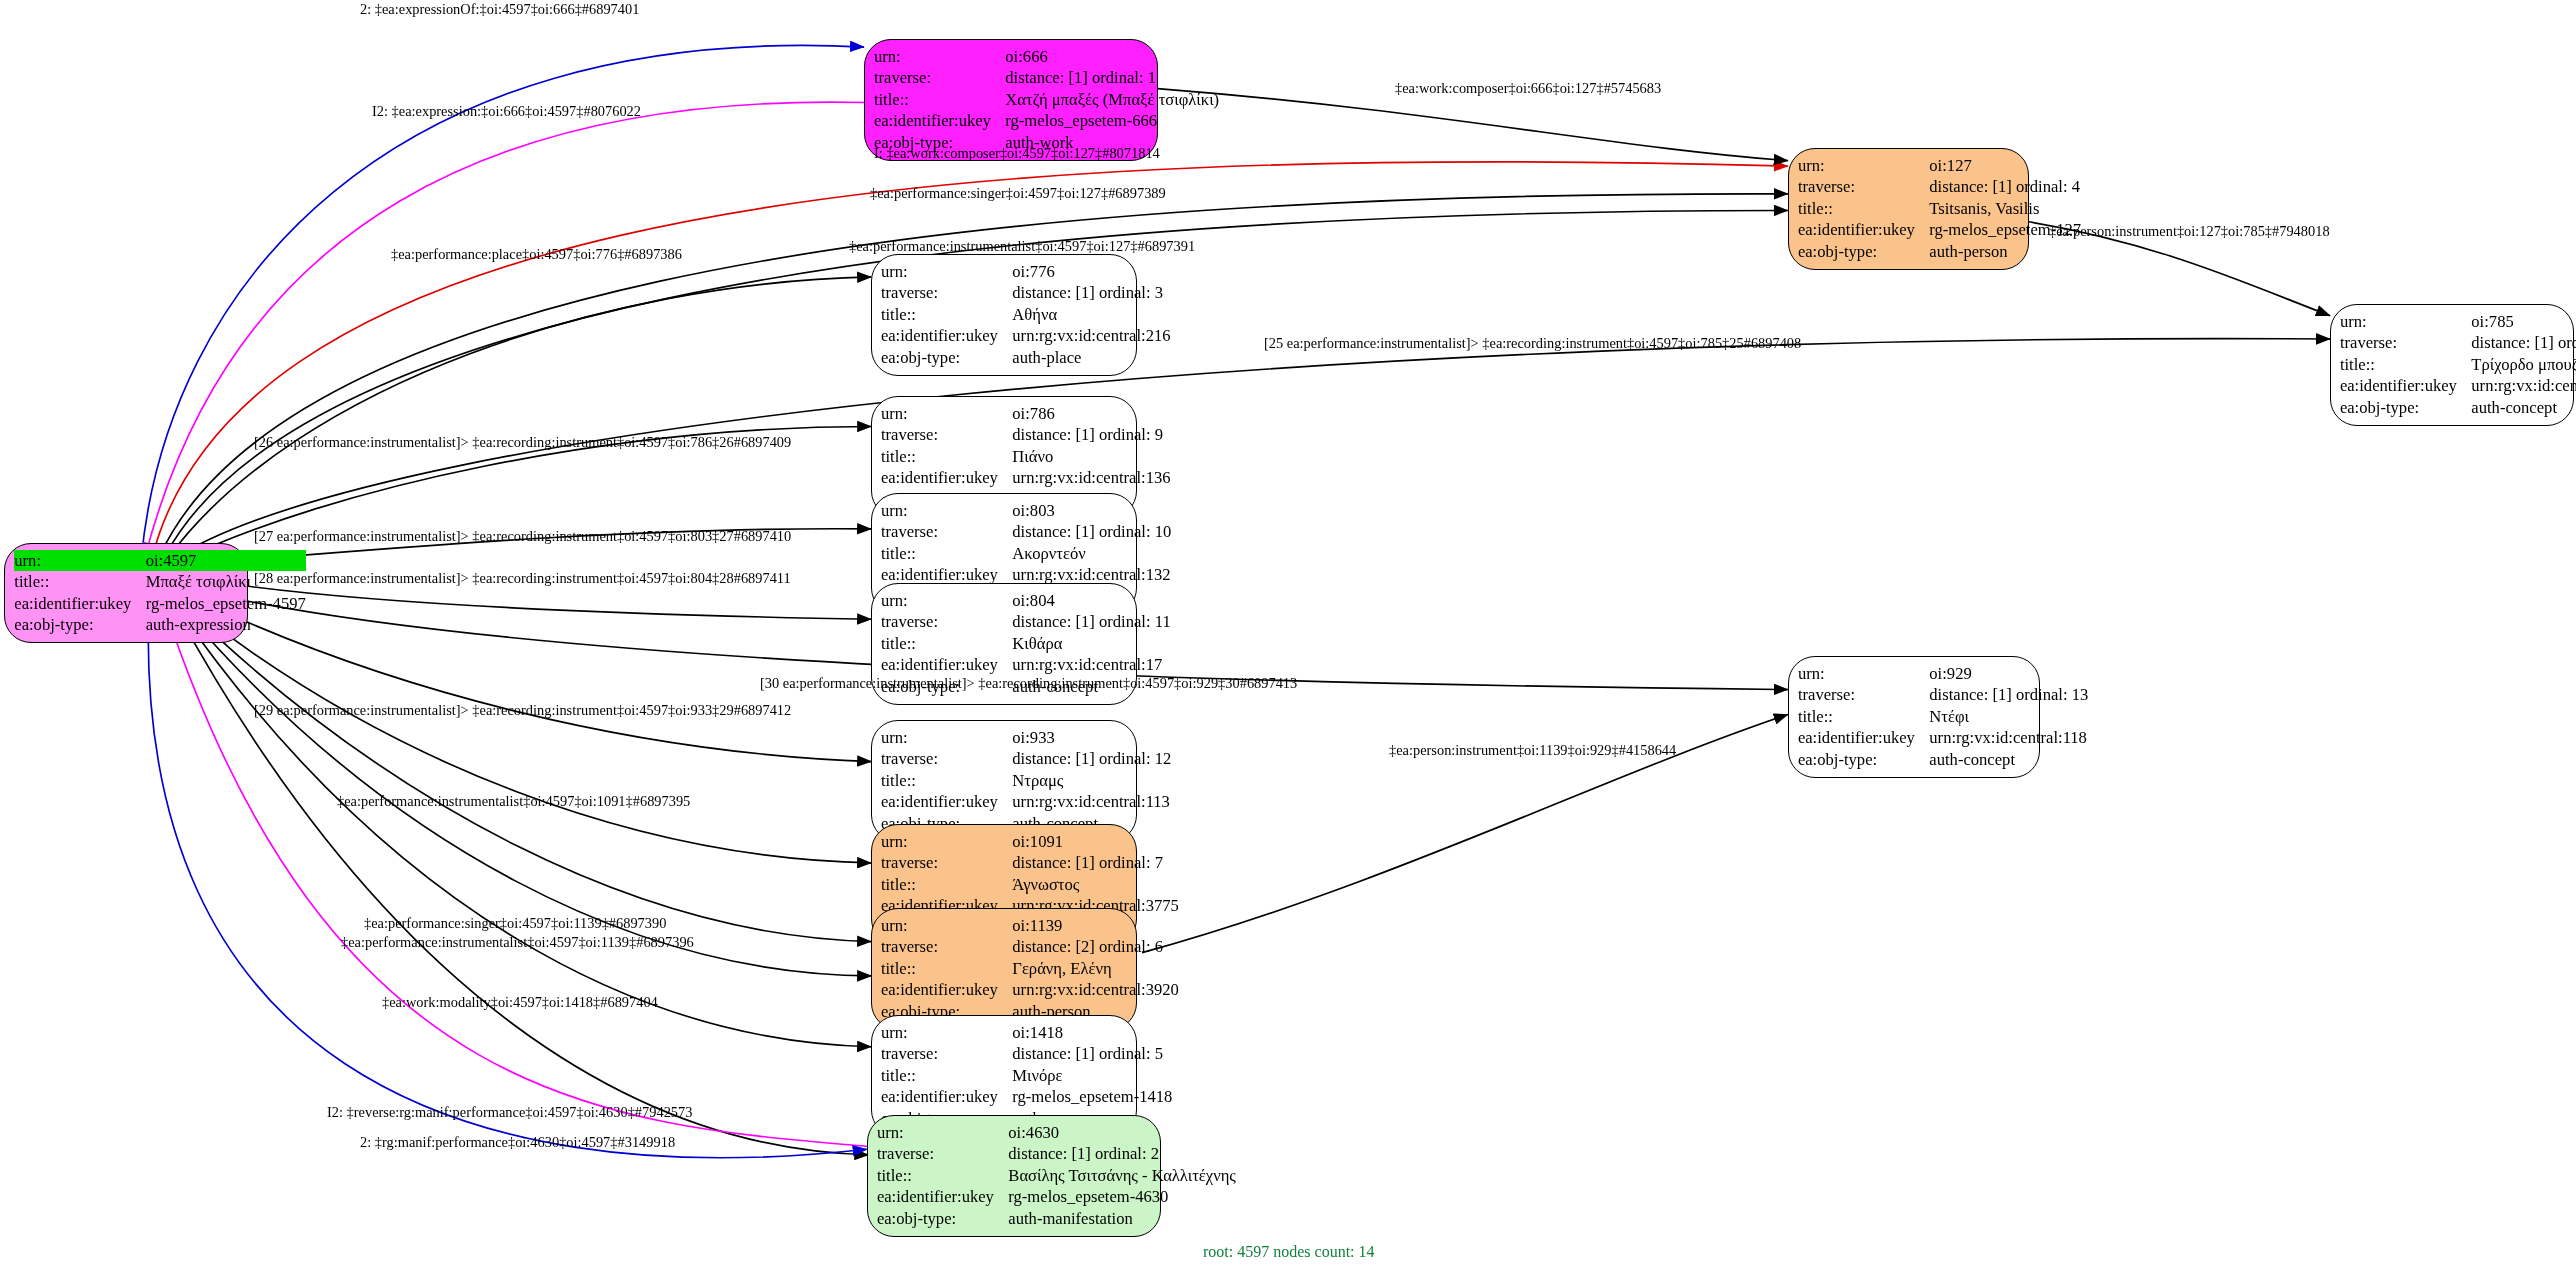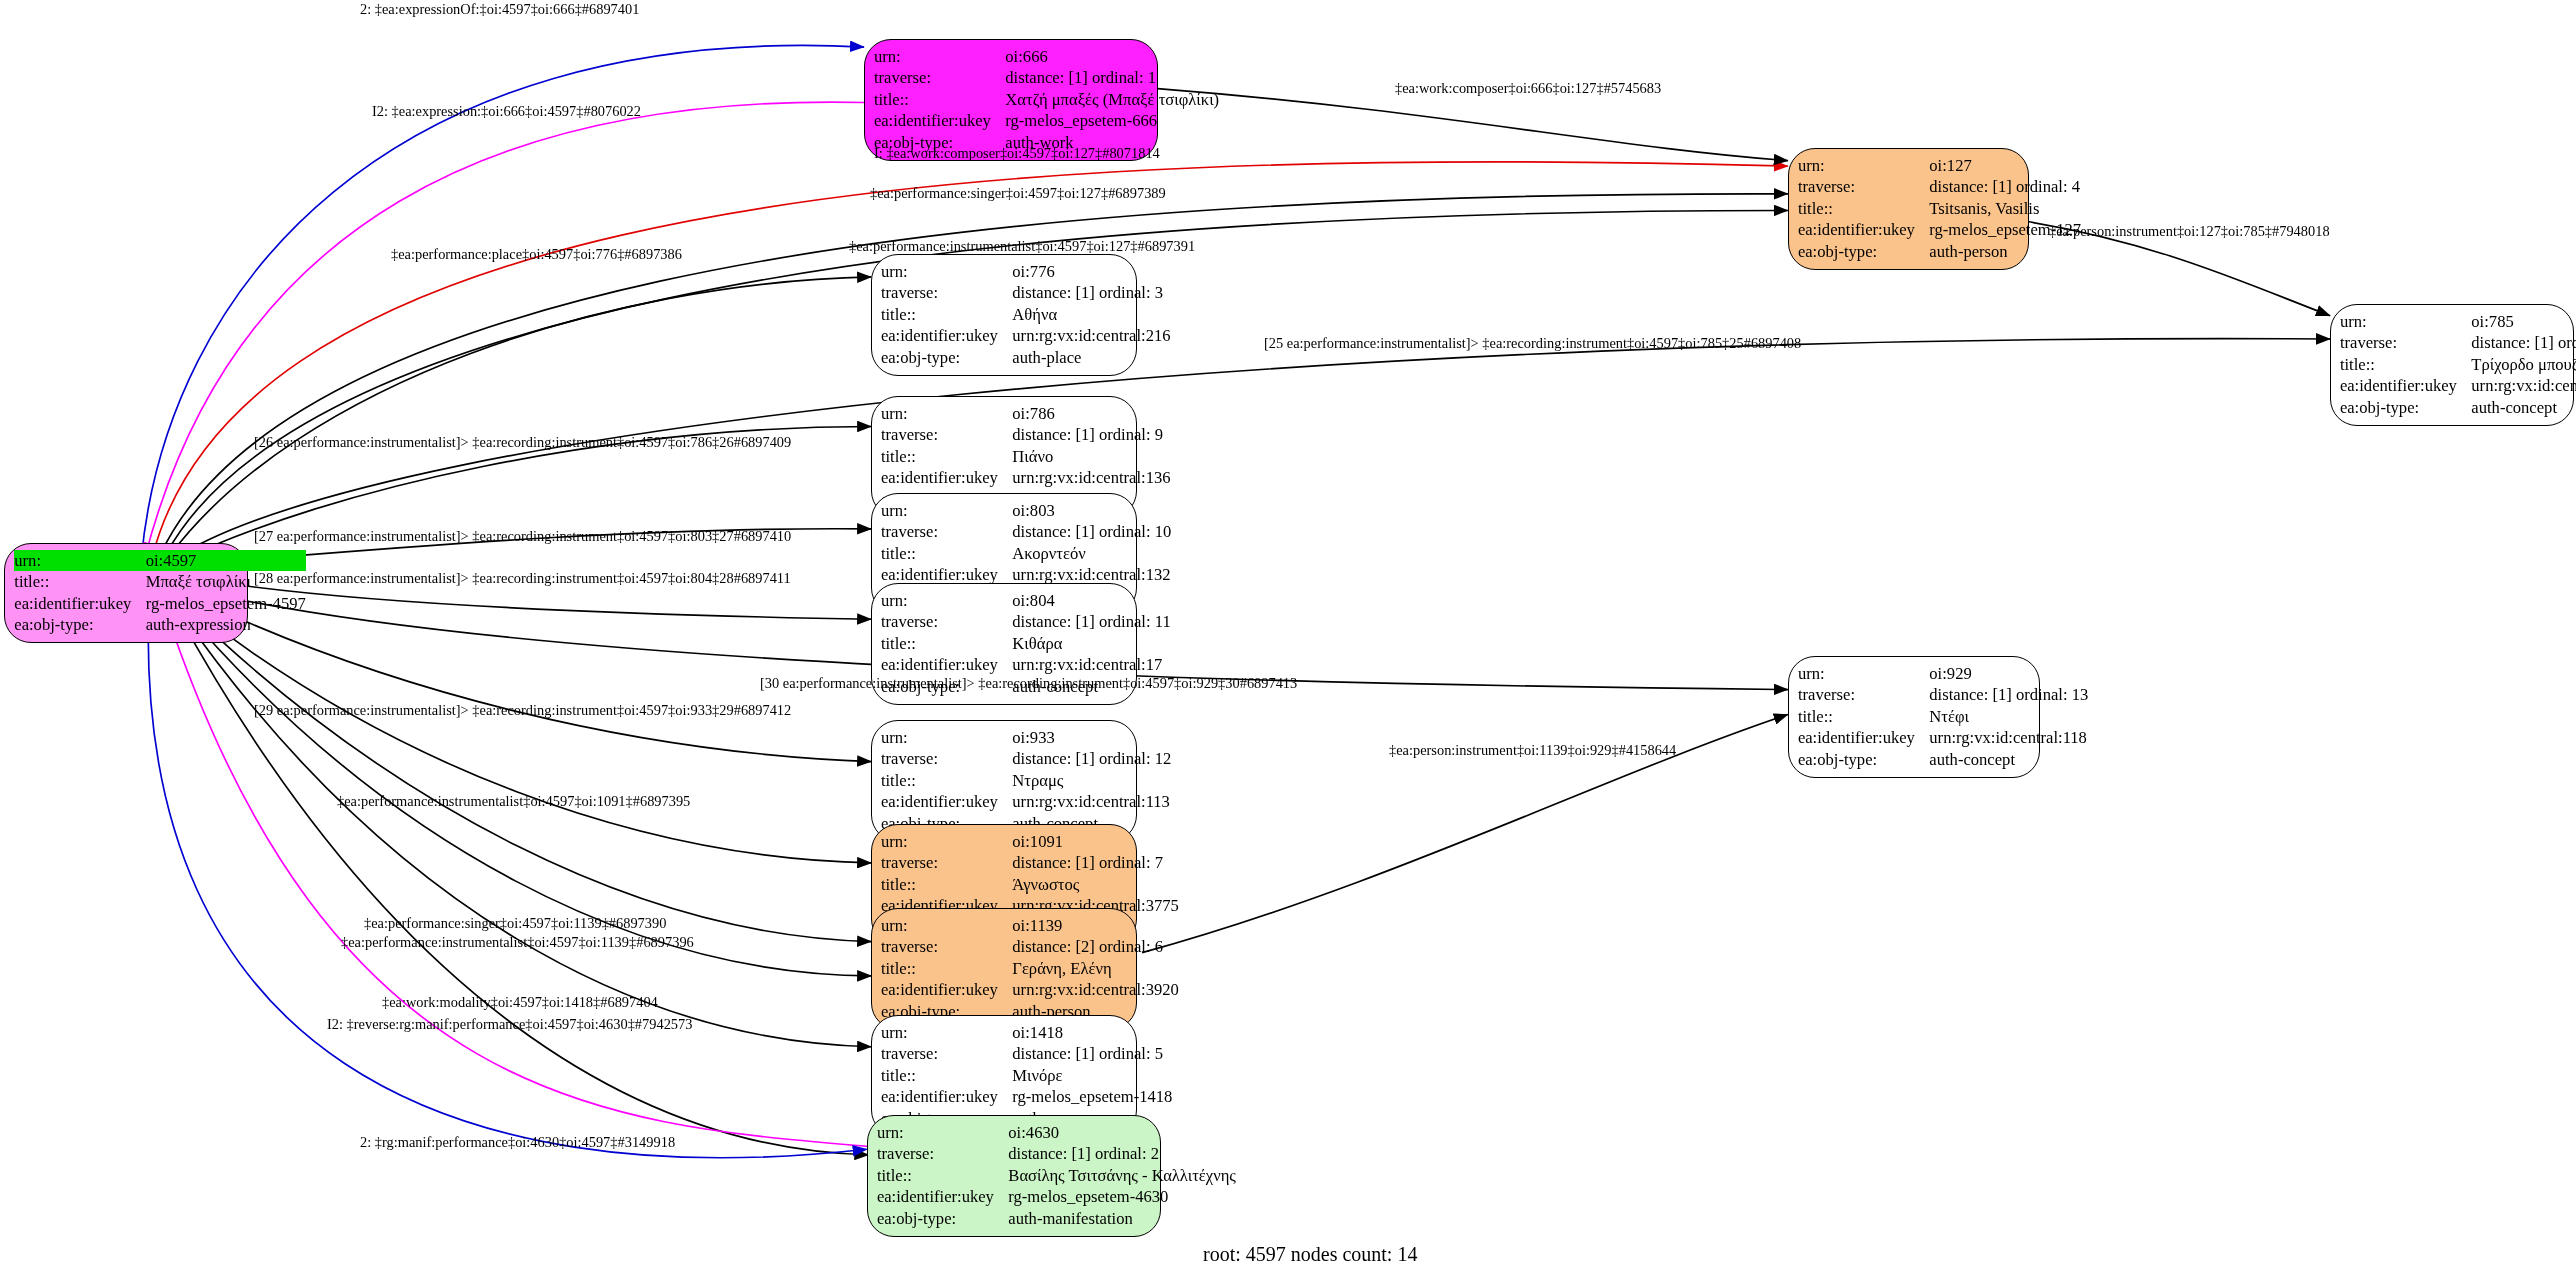--- a/index.html
+++ b/index.html
@@ -12,21 +12,21 @@
   .node td{font-size:16.6px;line-height:1.30;color:#000;white-space:nowrap;padding:0 0;vertical-align:top;}
   .node td.k{padding-right:14.4px;}
   .node td.v{}
   .node.root{background:#ff92f5;border-color:#000;}
   .node.work{background:#ff20ff;}
   .node.person{background:#fbc38c;}
   .node.manifestation{background:#cbf5c6;}
   .node.plain{background:#ffffff;}
   .elabel{position:absolute;font-size:14.4px;color:#000;white-space:nowrap;
           font-family:"Liberation Serif","DejaVu Serif",serif;}
-  .footer{position:absolute;font-size:20px;color:#000000;white-space:nowrap;}
+  .footer{position:absolute;font-size:16px;color:#15803d;white-space:nowrap;}
   .urnrow .k,.urnrow .v{background:#00e000;}
 </style>
 </head>
 <body>
 
 <div id="canvas">
 
   <svg class="edges" viewBox="0 0 4651 2284">
     <defs>
       <marker id="ah" markerWidth="9" markerHeight="7" refX="8.5" refY="3.5" orient="auto" markerUnits="strokeWidth">
@@ -474,19 +474,19 @@
   <div class="elabel" style="left:254px;top:434px;">[26 ea:performance:instrumentalist]&gt; ‡ea:recording:instrument‡oi:4597‡oi:786‡26#6897409</div>
   <div class="elabel" style="left:254px;top:528px;">[27 ea:performance:instrumentalist]&gt; ‡ea:recording:instrument‡oi:4597‡oi:803‡27#6897410</div>
   <div class="elabel" style="left:254px;top:570px;text-align:center;">[28 ea:performance:instrumentalist]&gt; ‡ea:recording:instrument‡oi:4597‡oi:804‡28#6897411</div>
   <div class="elabel" style="left:760px;top:675px;">[30 ea:performance:instrumentalist]&gt; ‡ea:recording:instrument‡oi:4597‡oi:929‡30#6897413</div>
   <div class="elabel" style="left:254px;top:702px;">[29 ea:performance:instrumentalist]&gt; ‡ea:recording:instrument‡oi:4597‡oi:933‡29#6897412</div>
   <div class="elabel" style="left:337px;top:793px;">‡ea:performance:instrumentalist‡oi:4597‡oi:1091‡#6897395</div>
   <div class="elabel" style="left:364px;top:868px;margin-top:47px;">‡ea:performance:singer‡oi:4597‡oi:1139‡#6897390</div>
   <div class="elabel" style="left:341px;top:934px;">‡ea:performance:instrumentalist‡oi:4597‡oi:1139‡#6897396</div>
   <div class="elabel" style="left:1389px;top:742px;">‡ea:person:instrument‡oi:1139‡oi:929‡#4158644</div>
   <div class="elabel" style="left:382px;top:994px;">‡ea:work:modality‡oi:4597‡oi:1418‡#6897404</div>
-  <div class="elabel" style="left:327px;top:1016px;">I2: ‡reverse:rg:manif:performance‡oi:4597‡oi:4630‡#7942573</div>
+  <div class="elabel" style="left:327px;top:1104px;">I2: ‡reverse:rg:manif:performance‡oi:4597‡oi:4630‡#7942573</div>
   <div class="elabel" style="left:360px;top:1134px;">2: ‡rg:manif:performance‡oi:4630‡oi:4597‡#3149918</div>
 
   <div class="footer" style="left:1203px;top:1243px;">root: 4597 nodes count: 14</div>
 
 </div>
 
 
 </body></html>

